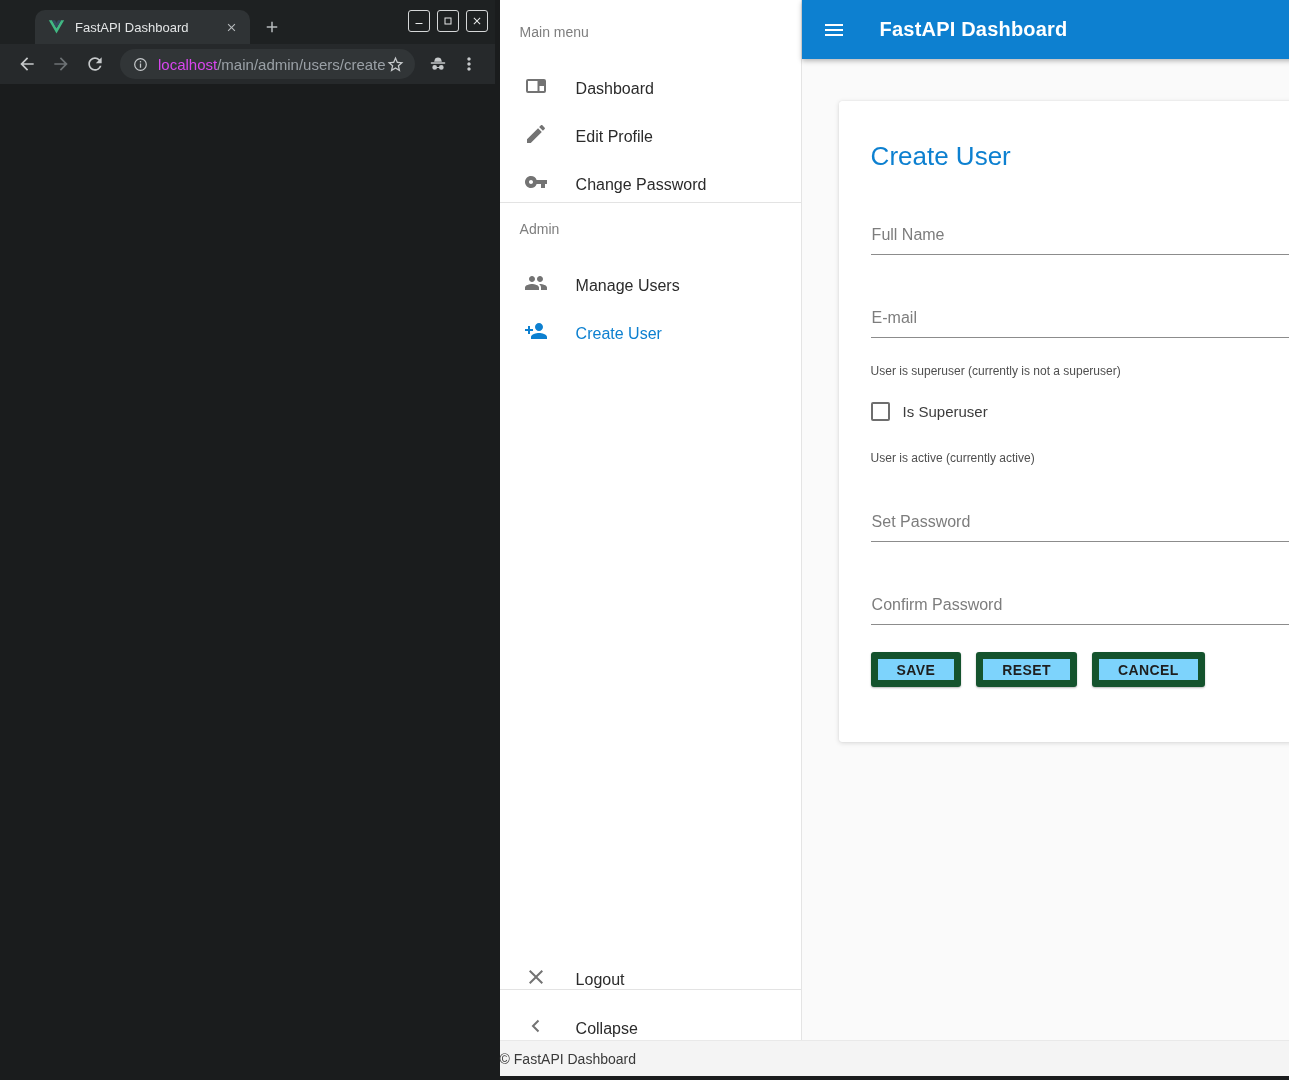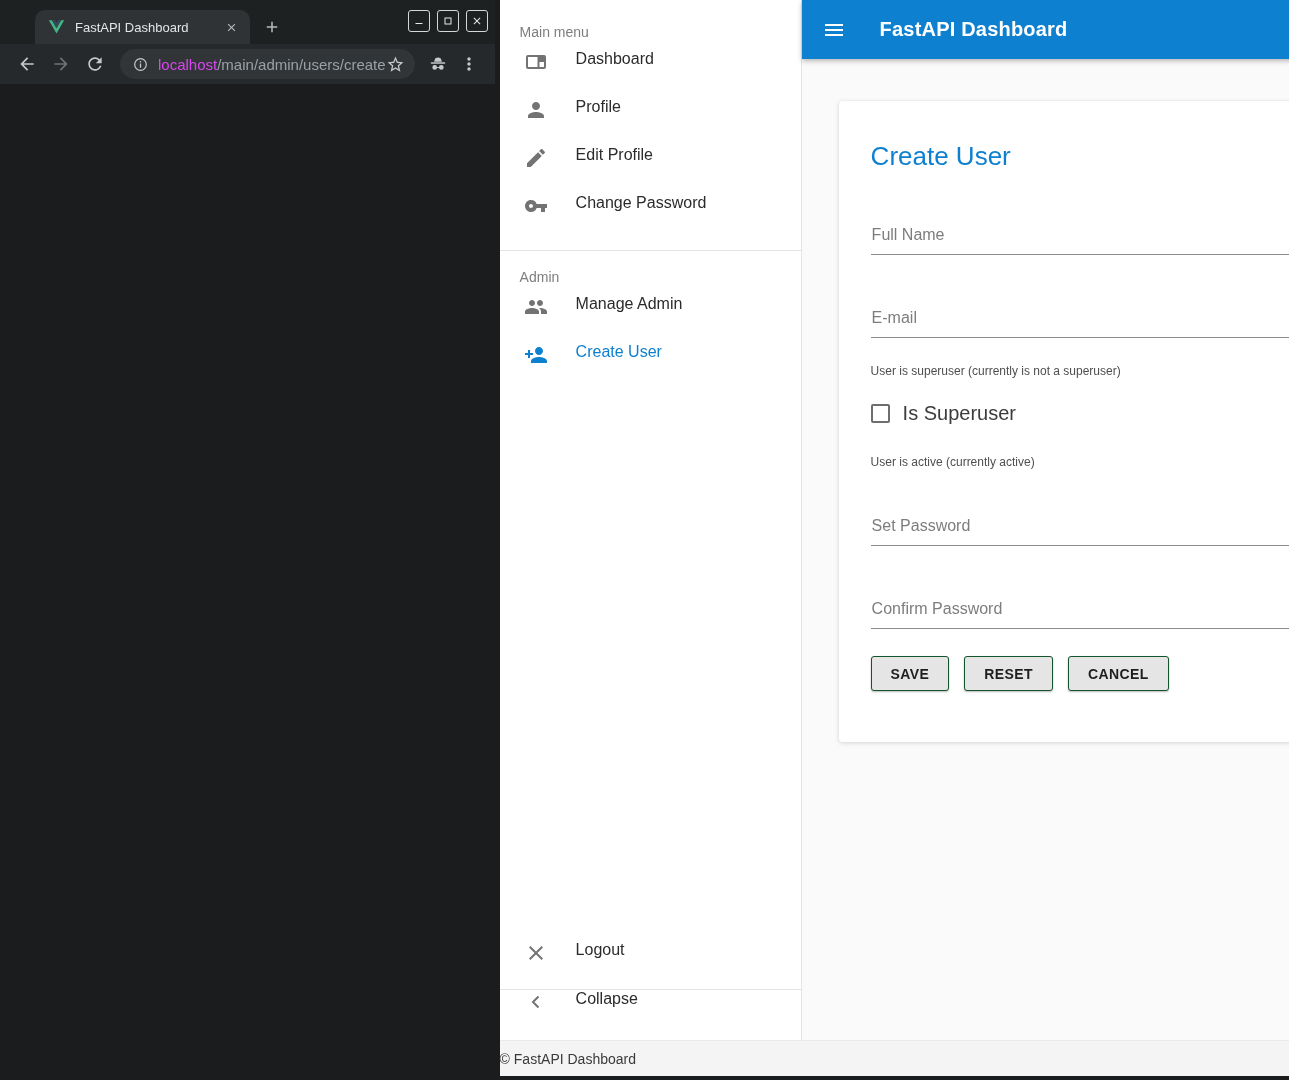--- a/index.html
+++ b/index.html
@@ -44,21 +44,21 @@
   .page { flex:1; display:flex; padding:0 0 4px 5px; background:#1a1c1d; }
   .page-inner { flex:1; display:flex; flex-direction:column; background:#fafafa; min-width:0; }
   .page-row { flex:1; display:flex; min-height:0; }
 
   
   .sidebar {
     width:302px; flex:0 0 302px; background:#ffffff; border-right:1px solid #e4e4e4;
     display:flex; flex-direction:column; padding-top:6px;
   }
   .subheader { color:#7e7e7e; font-size:14px; padding:18px 0 10px 20px; }
-  .side-item { height:48px; display:flex; align-items:flex-start; padding-left:24px; cursor:pointer; }
+  .side-item { height:48px; display:flex; align-items:flex-end; padding-left:24px; cursor:pointer; }
   .side-item .s-icon { width:24px; height:24px; flex:0 0 24px; }
   .side-item .s-icon svg { width:24px; height:24px; fill:#737373; }
   .side-item .s-label { margin-left:28px; font-size:16px; color:#2b2b2b; }
   .side-item.active .s-label { color:#0d80d0; }
   .side-item.active .s-icon svg { fill:#0d80d0; }
   .s-divider { height:1px; background:#e3e3e3; margin-top:8px; }
   .side-spacer { flex:1; }
   .side-bottom { padding-bottom:2px; }
   .side-bottom .s-divider { margin:0; }
 
@@ -94,26 +94,26 @@
 
   .hint { font-size:12px; color:#4f4f4f; margin-top:26px; }
   .cb-row { display:flex; align-items:center; margin-top:24px; }
   .checkbox {
     width:19px; height:19px; border:2px solid #6e6e6e; border-radius:2px;
     display:flex; align-items:center; justify-content:center; background:#fff;
   }
   .checkbox svg { width:15px; height:15px; display:none; }
   .checkbox.checked { background:#5f9fea; border-color:#5f9fea; }
   .checkbox.checked svg { display:block; fill:#ffffff; }
-  .cb-label { font-size:20px; color:#3c3c3c; margin-left:13px; }
+  .cb-label { font-size:15px; color:#3c3c3c; margin-left:13px; }
 
   .pw-gap { margin-top:48px; }
   .btn-row { display:flex; gap:15px; margin-top:27px; }
   .btn {
-    height:35px; padding:0 19px; background:#e5e5e5; border:1px solid #14532d; border-radius:3px;
+    height:35px; padding:0 19px; background:#7dd3fc; border:7px solid #14532d; border-radius:3px;
     font-family:"Liberation Sans", sans-serif; font-size:14px; font-weight:700; color:#1e1e1e;
     letter-spacing:0.4px; box-shadow:0 1px 2px rgba(0,0,0,0.28); cursor:pointer;
   }
 
   .footer {
     height:36px; flex:0 0 36px; background:#f4f4f4; border-top:1px solid #e9e9e9;
     display:flex; align-items:center; justify-content:flex-start; padding-right:18px;
     font-size:14px; color:#3a3a3a;
   }
 
@@ -228,28 +228,20 @@
             <span class="s-icon">
               <svg viewBox="0 0 24 24">
                   <path fill="none" stroke="#737373" stroke-width="2" d="M4 6h16a1 1 0 0 1 1 1v10a1 1 0 0 1-1 1H4a1 1 0 0 1-1-1V7a1 1 0 0 1 1-1z"></path>
                   <rect x="14.5" y="6.5" width="6" height="5.5" fill="#737373"></rect>
                   <line x1="14.5" y1="6" x2="14.5" y2="18" stroke="#737373" stroke-width="2"></line>
                 </svg>
             </span>
             <span class="s-label">Dashboard</span>
           </div>
 
-          <div class="side-item">
-            <span class="s-icon">
-              <svg viewBox="0 0 24 24">
-                  <path d="M12 12c2.21 0 4-1.79 4-4s-1.79-4-4-4-4 1.79-4 4 1.79 4 4 4zm0 2c-2.67 0-8 1.34-8 4v2h16v-2c0-2.66-5.33-4-8-4z"></path>
-                </svg>
-            </span>
-            <span class="s-label">Profile</span>
-          </div>
 
           <div class="side-item">
             <span class="s-icon">
               <svg viewBox="0 0 24 24">
                   <path d="M3 17.25V21h3.75L17.81 9.94l-3.75-3.75L3 17.25zM20.71 7.04c.39-.39.39-1.02 0-1.41l-2.34-2.34c-.39-.39-1.02-.39-1.41 0l-1.83 1.83 3.75 3.75 1.83-1.83z"></path>
                 </svg>
             </span>
             <span class="s-label">Edit Profile</span>
           </div>
 
@@ -264,21 +256,21 @@
 
           <div class="s-divider"></div>
           <div class="subheader">Admin</div>
 
           <div class="side-item">
             <span class="s-icon">
               <svg viewBox="0 0 24 24">
                   <path d="M16 11c1.66 0 2.99-1.34 2.99-3S17.66 5 16 5c-1.66 0-3 1.34-3 3s1.34 3 3 3zm-8 0c1.66 0 2.99-1.34 2.99-3S9.66 5 8 5C6.34 5 5 6.34 5 8s1.34 3 3 3zm0 2c-2.33 0-7 1.17-7 3.5V19h14v-2.5c0-2.33-4.67-3.5-7-3.5zm8 0c-.29 0-.62.02-.97.05 1.16.84 1.97 1.97 1.97 3.45V19h6v-2.5c0-2.33-4.67-3.5-7-3.5z"></path>
                 </svg>
             </span>
-            <span class="s-label">Manage Admin</span>
+            <span class="s-label">Manage Users</span>
           </div>
 
           <div class="side-item active">
             <span class="s-icon">
               <svg viewBox="0 0 24 24">
                   <path d="M15 12c2.21 0 4-1.79 4-4s-1.79-4-4-4-4 1.79-4 4 1.79 4 4 4zm-9-2V7H4v3H1v2h3v3h2v-3h3v-2H6zm9 4c-2.67 0-8 1.34-8 4v2h16v-2c0-2.66-5.33-4-8-4z"></path>
                 </svg>
             </span>
             <span class="s-label">Create User</span>
           </div>

